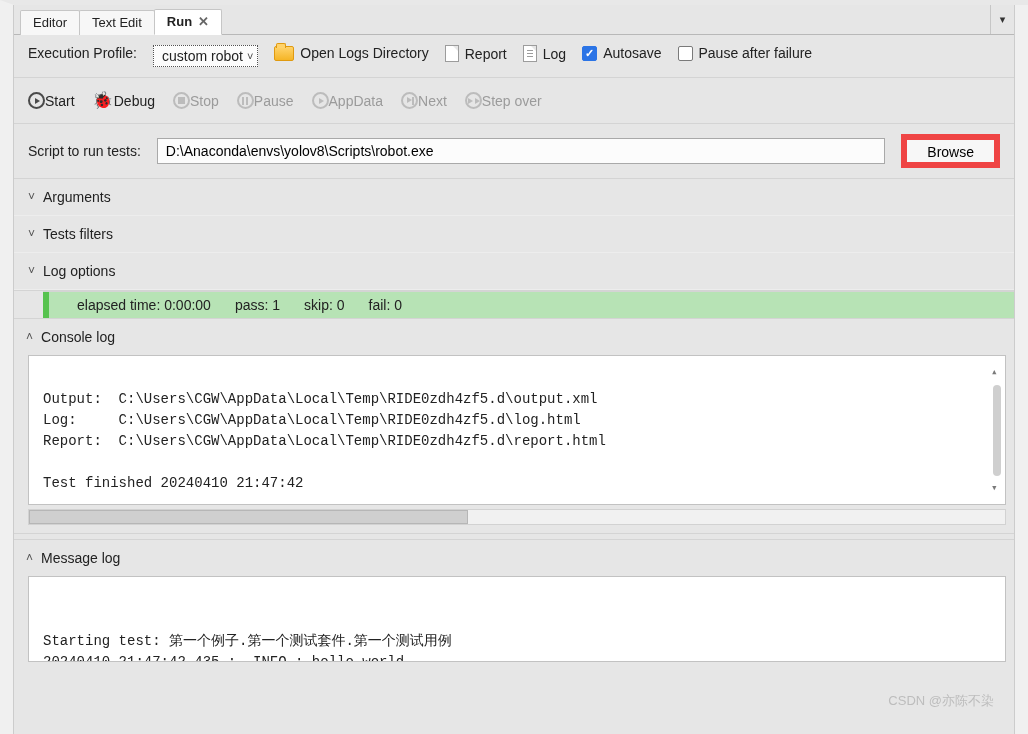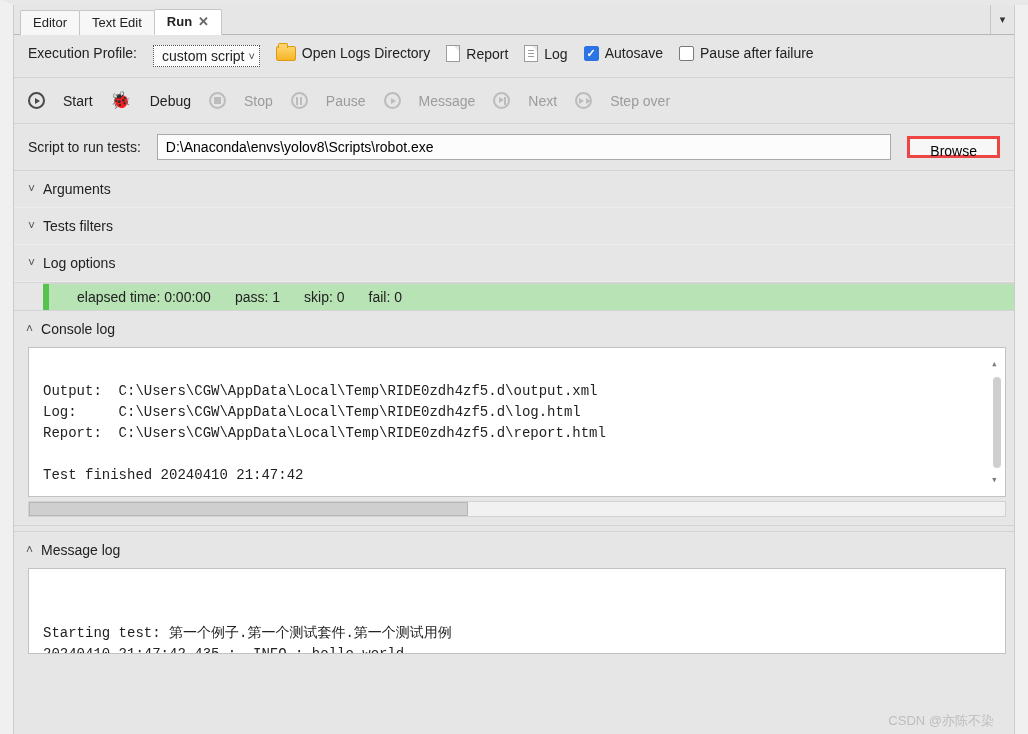--- a/index.html
+++ b/index.html
@@ -109,21 +109,21 @@
   .chk.checked { background:#2b74e6; border-color:#2b74e6; color:#fff; font-size:11px; font-weight:bold;}
   .chk-row{ display:flex; align-items:center; gap:6px; }
 
   
   .runctrls {
     display:flex; align-items:center; gap:18px;
     padding:12px 14px;
     border-bottom:1px solid #d4d4d4;
     font-size:14px;
   }
-  .runbtn { display:flex; align-items:center; gap:18px; cursor:pointer;}
+  .runbtn { display:flex; align-items:center; gap:0; cursor:pointer;}
   .runbtn.disabled { color:#9b9b9b; cursor:default;}
   .icon-circle{
     width:17px; height:17px; border:2px solid #4a4a4a; border-radius:50%;
     display:inline-flex; align-items:center; justify-content:center;
   }
   .icon-circle.disabled{ border-color:#bcbcbc; color:#bcbcbc;}
   .tri-play{ width:0;height:0;border-left:6px solid #4a4a4a;border-top:4px solid transparent;border-bottom:4px solid transparent; margin-left:2px;}
   .tri-play.sm{ border-left-width:5px; border-top-width:3px; border-bottom-width:3px;}
   .tri-play.grey{ border-left-color:#bcbcbc;}
   .sq-stop{ width:7px;height:7px;background:#bcbcbc;}
@@ -136,22 +136,22 @@
   
   .path-row{
     display:flex; align-items:center; gap:16px;
     padding:10px 14px; border-bottom:1px solid #d4d4d4; font-size:14px;
   }
   .path-input{
     flex:1; border:1px solid #a9a9a9; background:#fcfcfc;
     padding:4px 8px; font-size:14px; height:26px;
   }
   .browse-btn{
-    border:3px solid #ef4444; background:#f7f7f7;
-    padding:4px 20px; font-size:14px; height:22px;
+    border:6px solid #ef4444; background:#f7f7f7;
+    padding:4px 20px; font-size:14px; height:34px;
   }
 
   
   .exp-header{
     display:flex; align-items:center; gap:8px;
     padding:10px 14px; font-size:14px;
     border-bottom:1px solid #ededed;
     cursor:pointer;
   }
   .chev{ font-size:12px; color:#555;}
@@ -198,21 +198,21 @@
   .v-scroll-stub{
     position:absolute; right:2px; top:8px; bottom:8px; width:12px;
     display:flex; flex-direction:column; justify-content:space-between;
     color:#7a7a7a; font-size:11px;
   }
   .v-scroll-stub .thumb{
     flex:1; margin:4px 2px; background:#cfcfcf; border-radius:6px;
   }
 
   .watermark{
-    position:absolute; right:34px; bottom:4px;
+    position:absolute; right:34px; bottom:24px;
     font-size:13px; color:#bdbdbd; pointer-events:none;
   }
 
   .log-gap{ height:6px; background:#e6e6e6; border-top:1px solid #d4d4d4;}
 </style>
 </head>
 <body>
 
 <div class="app-frame">
   <div class="left-sliver"></div>
@@ -231,21 +231,21 @@
         <span>Run</span>
         <span class="close">✕</span>
       </div>
       <div class="flex"></div>
       <div class="dropdown">▾</div>
     </div>
 
     <div class="toolbar">
       <span class="label">Execution Profile:</span>
       <div class="combo">
-        <span>custom script</span>
+        <span>custom robot</span>
         <span class="caret">˅</span>
       </div>
       <div class="tool-link">
         <span class="folder-icon"></span>
         <span>Open Logs Directory</span>
       </div>
       <div class="tool-link">
         <span class="doc-icon"></span>
         <span>Report</span>
       </div>
@@ -286,21 +286,21 @@
               <span></span>
               <span></span>
             </span>
           </span>
         <span>Pause</span>
       </div>
       <div class="runbtn disabled">
         <span class="icon-circle disabled">
             <span class="tri-play sm grey"></span>
           </span>
-        <span>Message</span>
+        <span>AppData</span>
       </div>
       <div class="runbtn disabled">
         <span class="icon-circle disabled">
             <span class="dbltri">
               <span class="tri-play sm grey"></span>
               <span class="bar-step"></span>
             </span>
           </span>
         <span>Next</span>
       </div>

